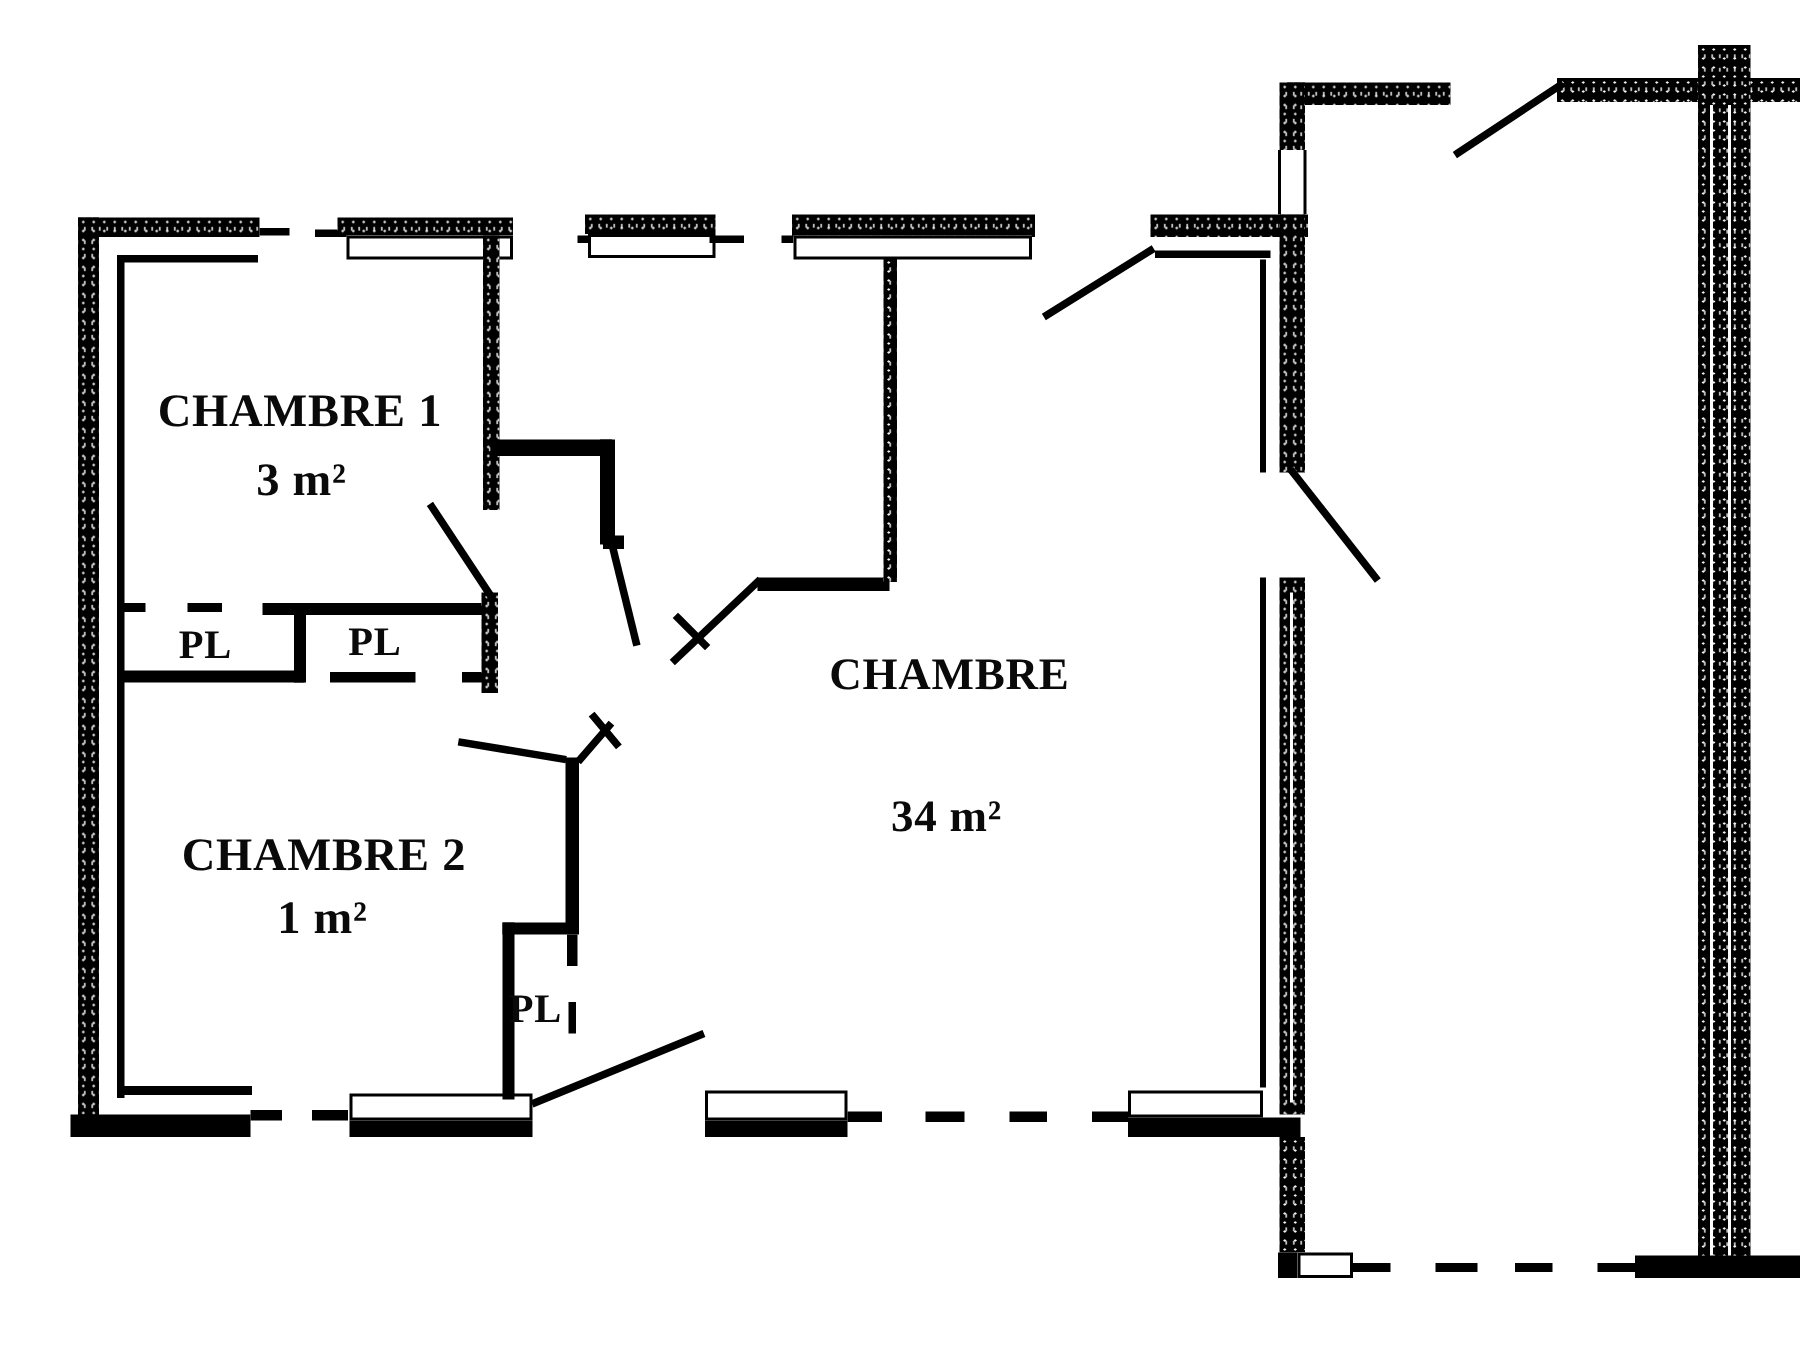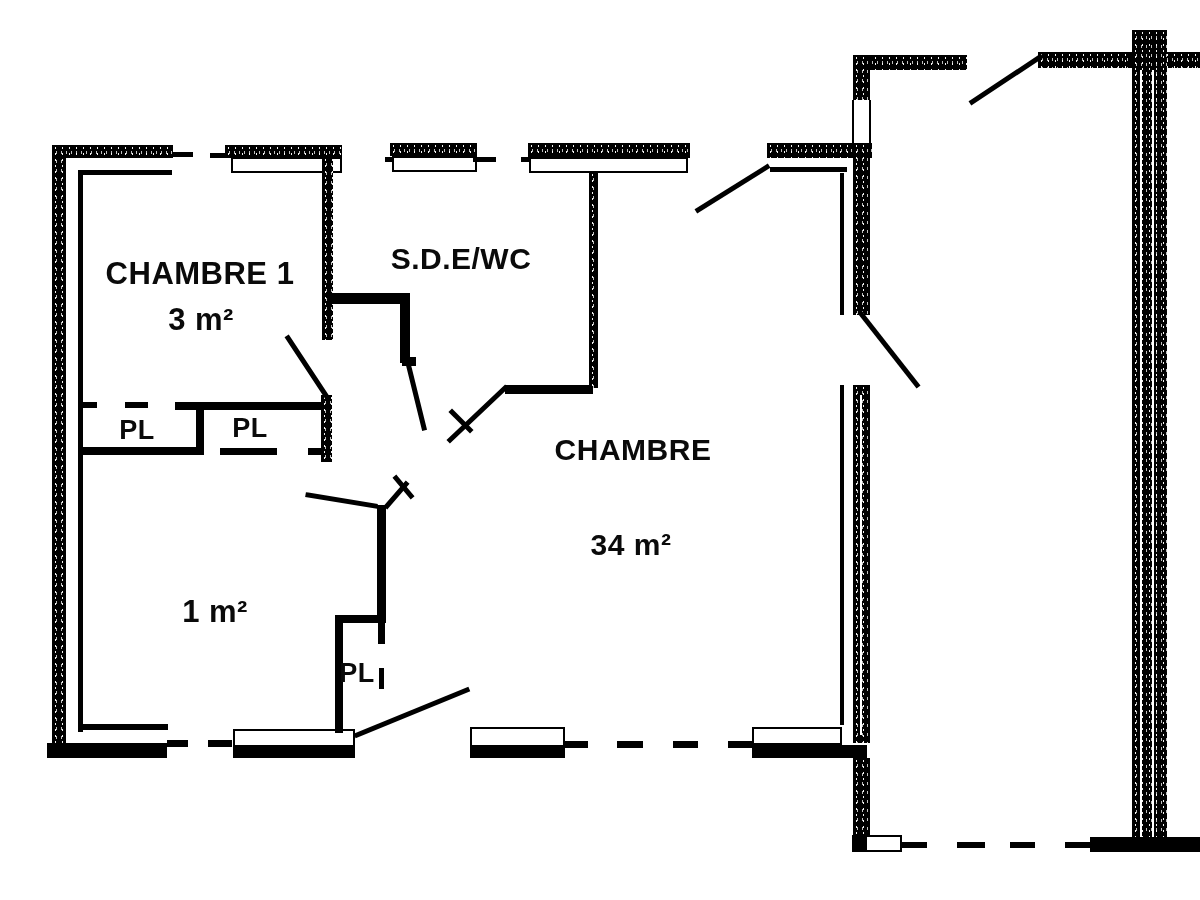--- a/index.html
+++ b/index.html
@@ -1,17 +1,17 @@
 <!DOCTYPE html>
 <html><head>
 <meta charset="utf-8">
 <style>
   html,body{margin:0;padding:0;background:#fff;}
   #plan{position:relative;width:1200px;height:900px;background:#fff;overflow:hidden;
-        font-family:Liberation Sans, sans-serif;}
+        font-family:Liberation Serif, serif;}
   .wall{position:absolute;background:#000;}
   .hatch{position:absolute;background-color:#000;
          background-image:radial-gradient(rgba(255,255,255,.95) .7px,transparent 1.05px),
                           radial-gradient(rgba(255,255,255,.75) .6px,transparent .95px);
          background-size:7px 6px,5px 9px;background-position:0 0,2px 3px;}
   .line{position:absolute;background:#000;}
   .dash{position:absolute;background:#000;}
   .win{position:absolute;background:#fff;border:2px solid #000;box-sizing:border-box;}
   .wline{position:absolute;background:#fff;}
   .label{position:absolute;transform:translate(-50%,-50%);font-weight:bold;color:#0a0a0a;
@@ -123,22 +123,22 @@
       <line x1="357" y1="735" x2="467" y2="690"></line>
       <line x1="308" y1="495" x2="375" y2="506"></line>
       <line x1="387" y1="506" x2="406" y2="484"></line>
       <line x1="396" y1="478" x2="411" y2="496"></line>
     </g>
   </svg>
 
   <div class="label" style="left:200px;top:274px;font-size:31px;">CHAMBRE 1</div>
   <div class="label" style="left:201px;top:320px;font-size:31px;">3 m²</div>
 
-  <div class="label" style="left:461px;top:259px;font-size:30px;">S.D.E/WC</div>
 
+  <div class="label" style="left:216px;top:570px;font-size:31px;">CHAMBRE 2</div>
   <div class="label" style="left:215px;top:612px;font-size:31px;">1 m²</div>
 
   <div class="label" style="left:633px;top:450px;font-size:30px;">CHAMBRE</div>
   <div class="label" style="left:631px;top:545px;font-size:30px;">34 m²</div>
 
 
   <div class="label" style="left:137px;top:430px;font-size:27px;">PL</div>
   <div class="label" style="left:250px;top:428px;font-size:27px;">PL</div>
   <div class="label" style="left:357px;top:673px;font-size:27px;">PL</div>
 

